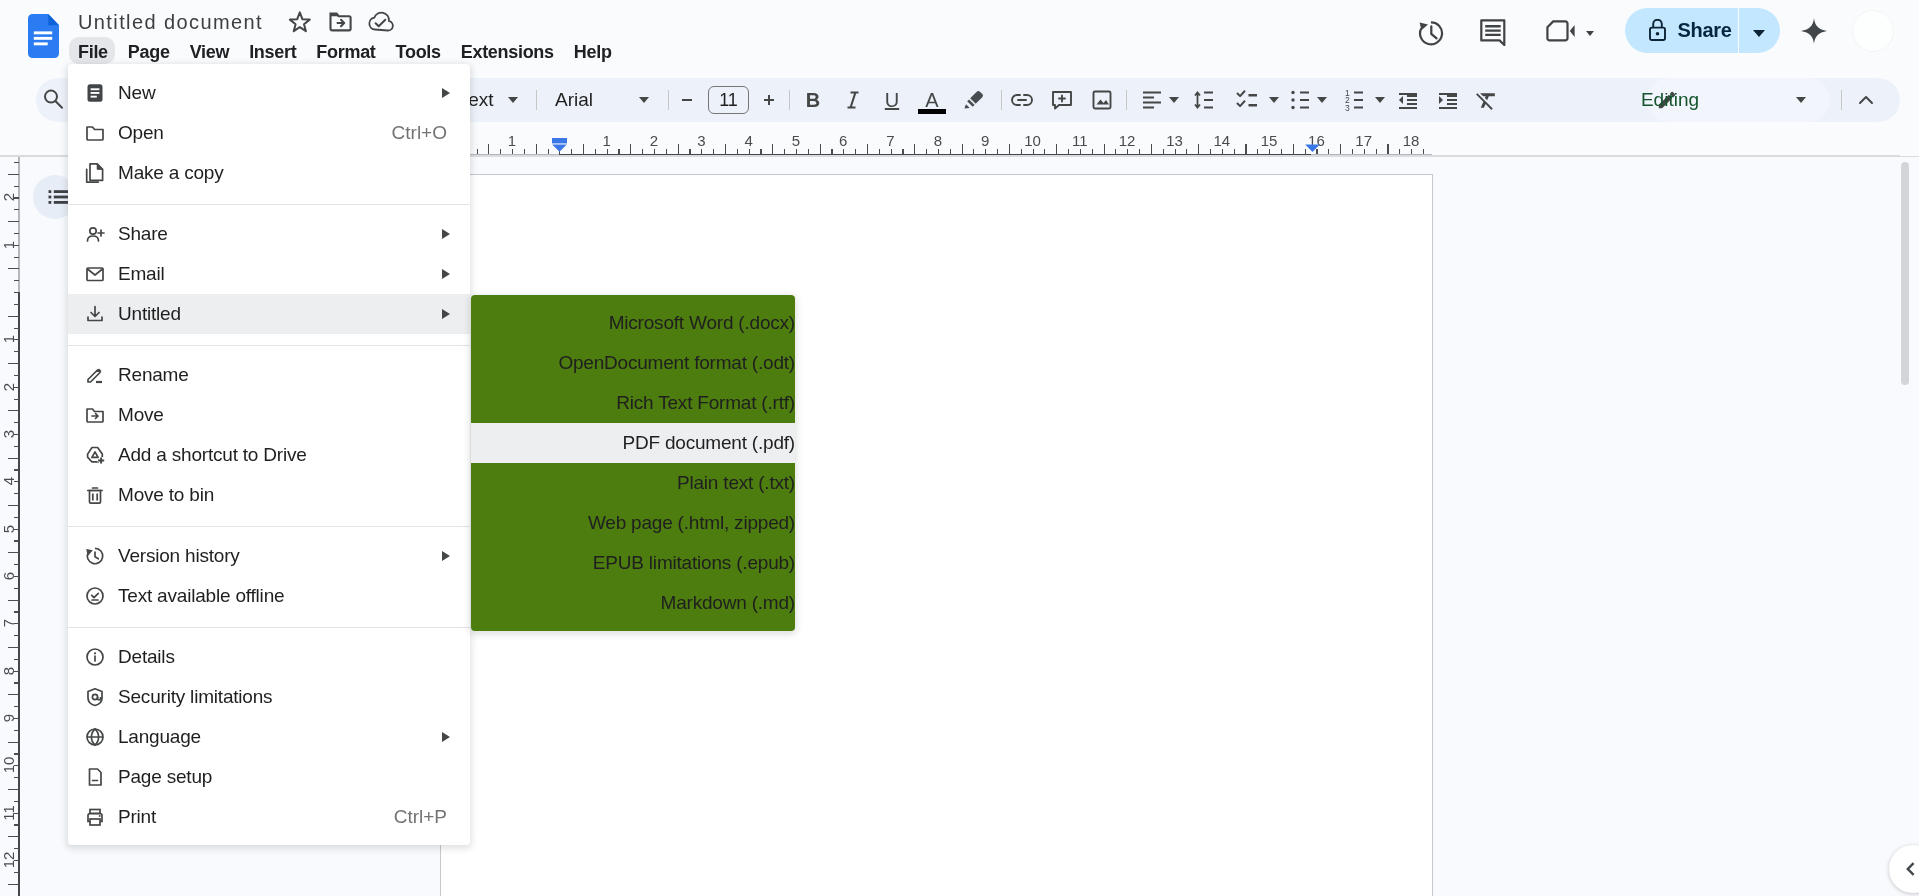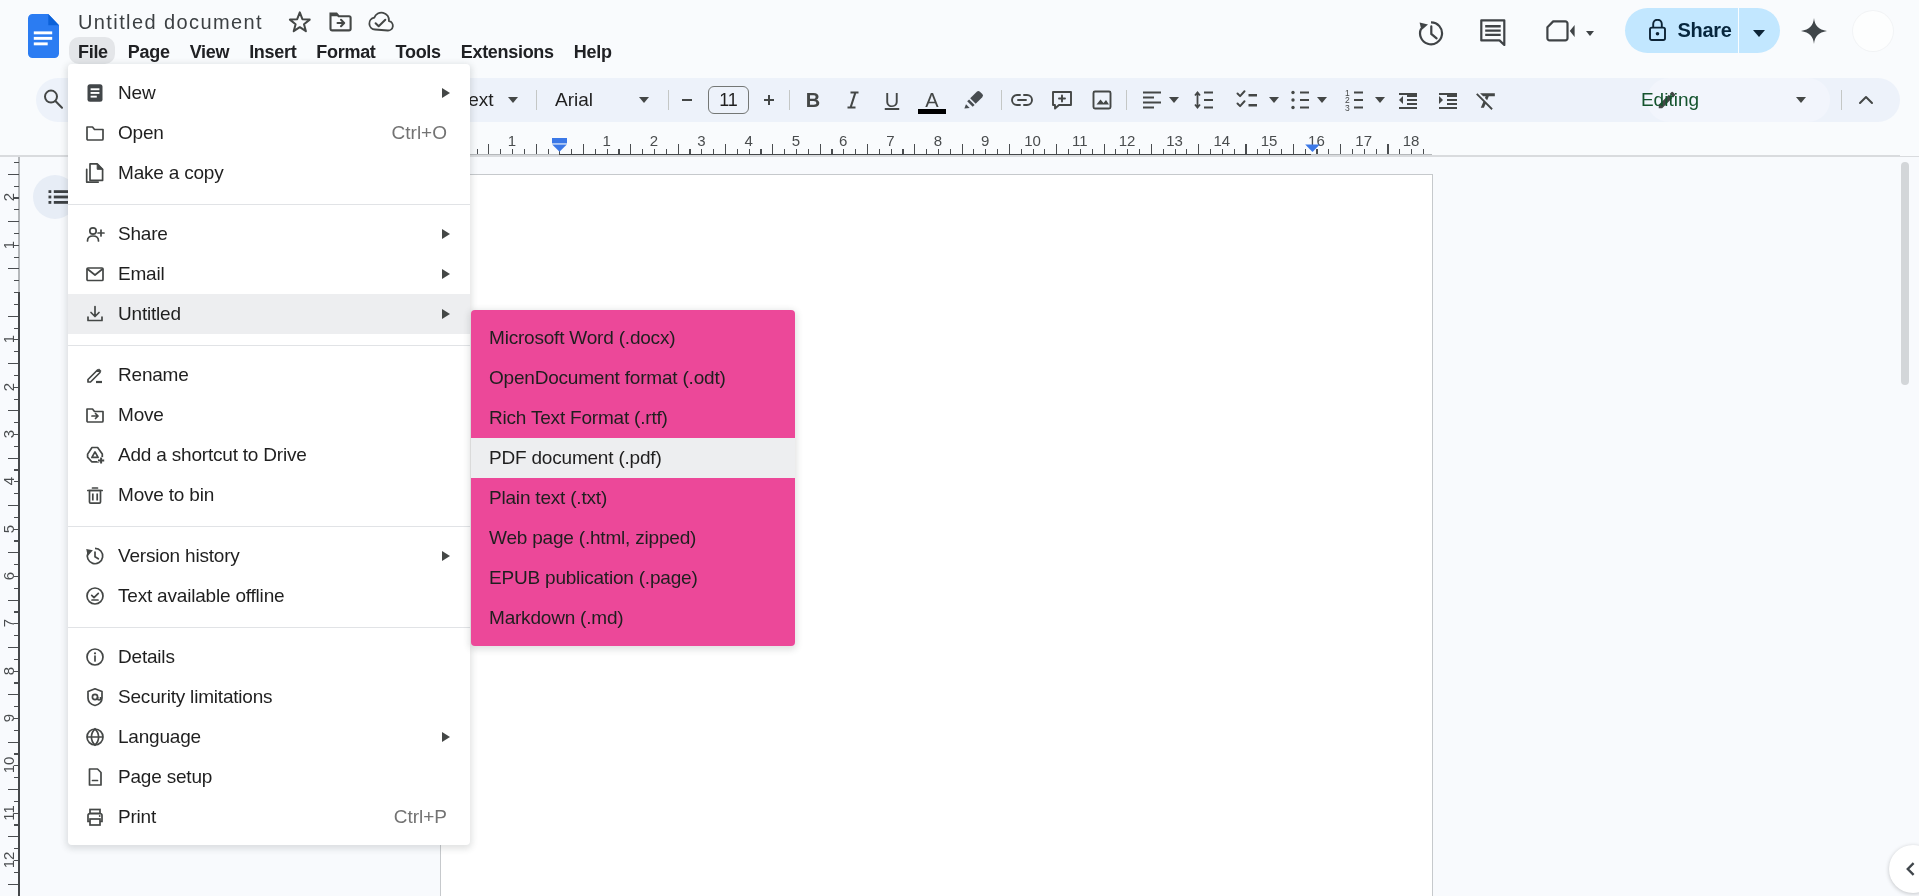--- a/index.html
+++ b/index.html
@@ -35,21 +35,21 @@
   .vtick { position:absolute; height:1.2px; background:#4a4d50; }
 
   
   #menu { position:absolute; left:68px; top:64px; width:402px; height:781px; background:#fff; border-radius:4px; box-shadow:0 2px 6px 2px rgba(60,64,67,.15); }
   .mrow { position:absolute; left:0; width:402px; height:40px; }
   .mrow .ic { position:absolute; left:17px; top:10px; width:20px; height:20px; }
   .mrow .lbl { position:absolute; left:50px; top:0; line-height:40px; font-size:19px; letter-spacing:-0.2px; color:#1f1f1f; white-space:nowrap; }
   .mrow .sc { position:absolute; right:23px; top:0; line-height:40px; font-size:19px; color:#737373; }
   .mrow .sub { position:absolute; right:20px; top:15px; width:0; height:0; border-top:5px solid transparent; border-bottom:5px solid transparent; border-left:8px solid #444746; }
   .msep { position:absolute; left:0; width:402px; height:1px; background:#e1e3e6; }
-  #submenu { position:absolute; left:471px; top:310px; width:324px; height:336px; background:#ec4899; border-radius:4px; box-shadow:0 2px 6px 2px rgba(60,64,67,.15); }
+  #submenu { position:absolute; left:471px; top:295px; width:324px; height:336px; background:#4d7c0f; border-radius:4px; box-shadow:0 2px 6px 2px rgba(60,64,67,.15);text-align:right; }
   .srow { position:absolute; left:0; width:324px; height:40px; line-height:40px; font-size:19px; letter-spacing:-0.2px; color:#1f1f1f; padding-left:18px; }
 
   
   #outlinebtn { position:absolute; left:33px; top:175px; width:44px; height:44px; border-radius:50%; background:#e7edf6; }
   #scrollthumb { position:absolute; left:1901px; top:162px; width:8px; height:223px; background:#d3d6d9; border-radius:4px; }
   #fab { position:absolute; left:1889px; top:845px; width:48px; height:48px; border-radius:50%; background:#fff; box-shadow:0 1px 4px rgba(0,0,0,.22); }
 </style>
 </head>
 <body>
 <div id="chrome"></div>
@@ -581,21 +581,21 @@
       <div class="sc">Ctrl+P</div>
     </div>
   </div>
 <div id="submenu">
     <div class="srow" style="top:8px;">Microsoft Word (.docx)</div>
     <div class="srow" style="top:48px;">OpenDocument format (.odt)</div>
     <div class="srow" style="top:88px;">Rich Text Format (.rtf)</div>
     <div class="srow" style="top:128px;background:#edeef0;">PDF document (.pdf)</div>
     <div class="srow" style="top:168px;">Plain text (.txt)</div>
     <div class="srow" style="top:208px;">Web page (.html, zipped)</div>
-    <div class="srow" style="top:248px;">EPUB publication (.page)</div>
+    <div class="srow" style="top:248px;">EPUB limitations (.epub)</div>
     <div class="srow" style="top:288px;">Markdown (.md)</div>
   </div>
 
 <div>
     <div class="vtick" style="top:161.9px; left:13.5px; width:5.5px;"></div>
     <div class="vtick" style="top:173.7px; left:8.4px; width:10.6px;"></div>
     <div class="vtick" style="top:185.5px; left:13.5px; width:5.5px;"></div>
     <div class="vtick" style="top:197.4px; left:13.5px; width:5.5px;"></div>
     <div class="vnum" style="top:197.4px;">2</div>
     <div class="vtick" style="top:209.2px; left:13.5px; width:5.5px;"></div>

